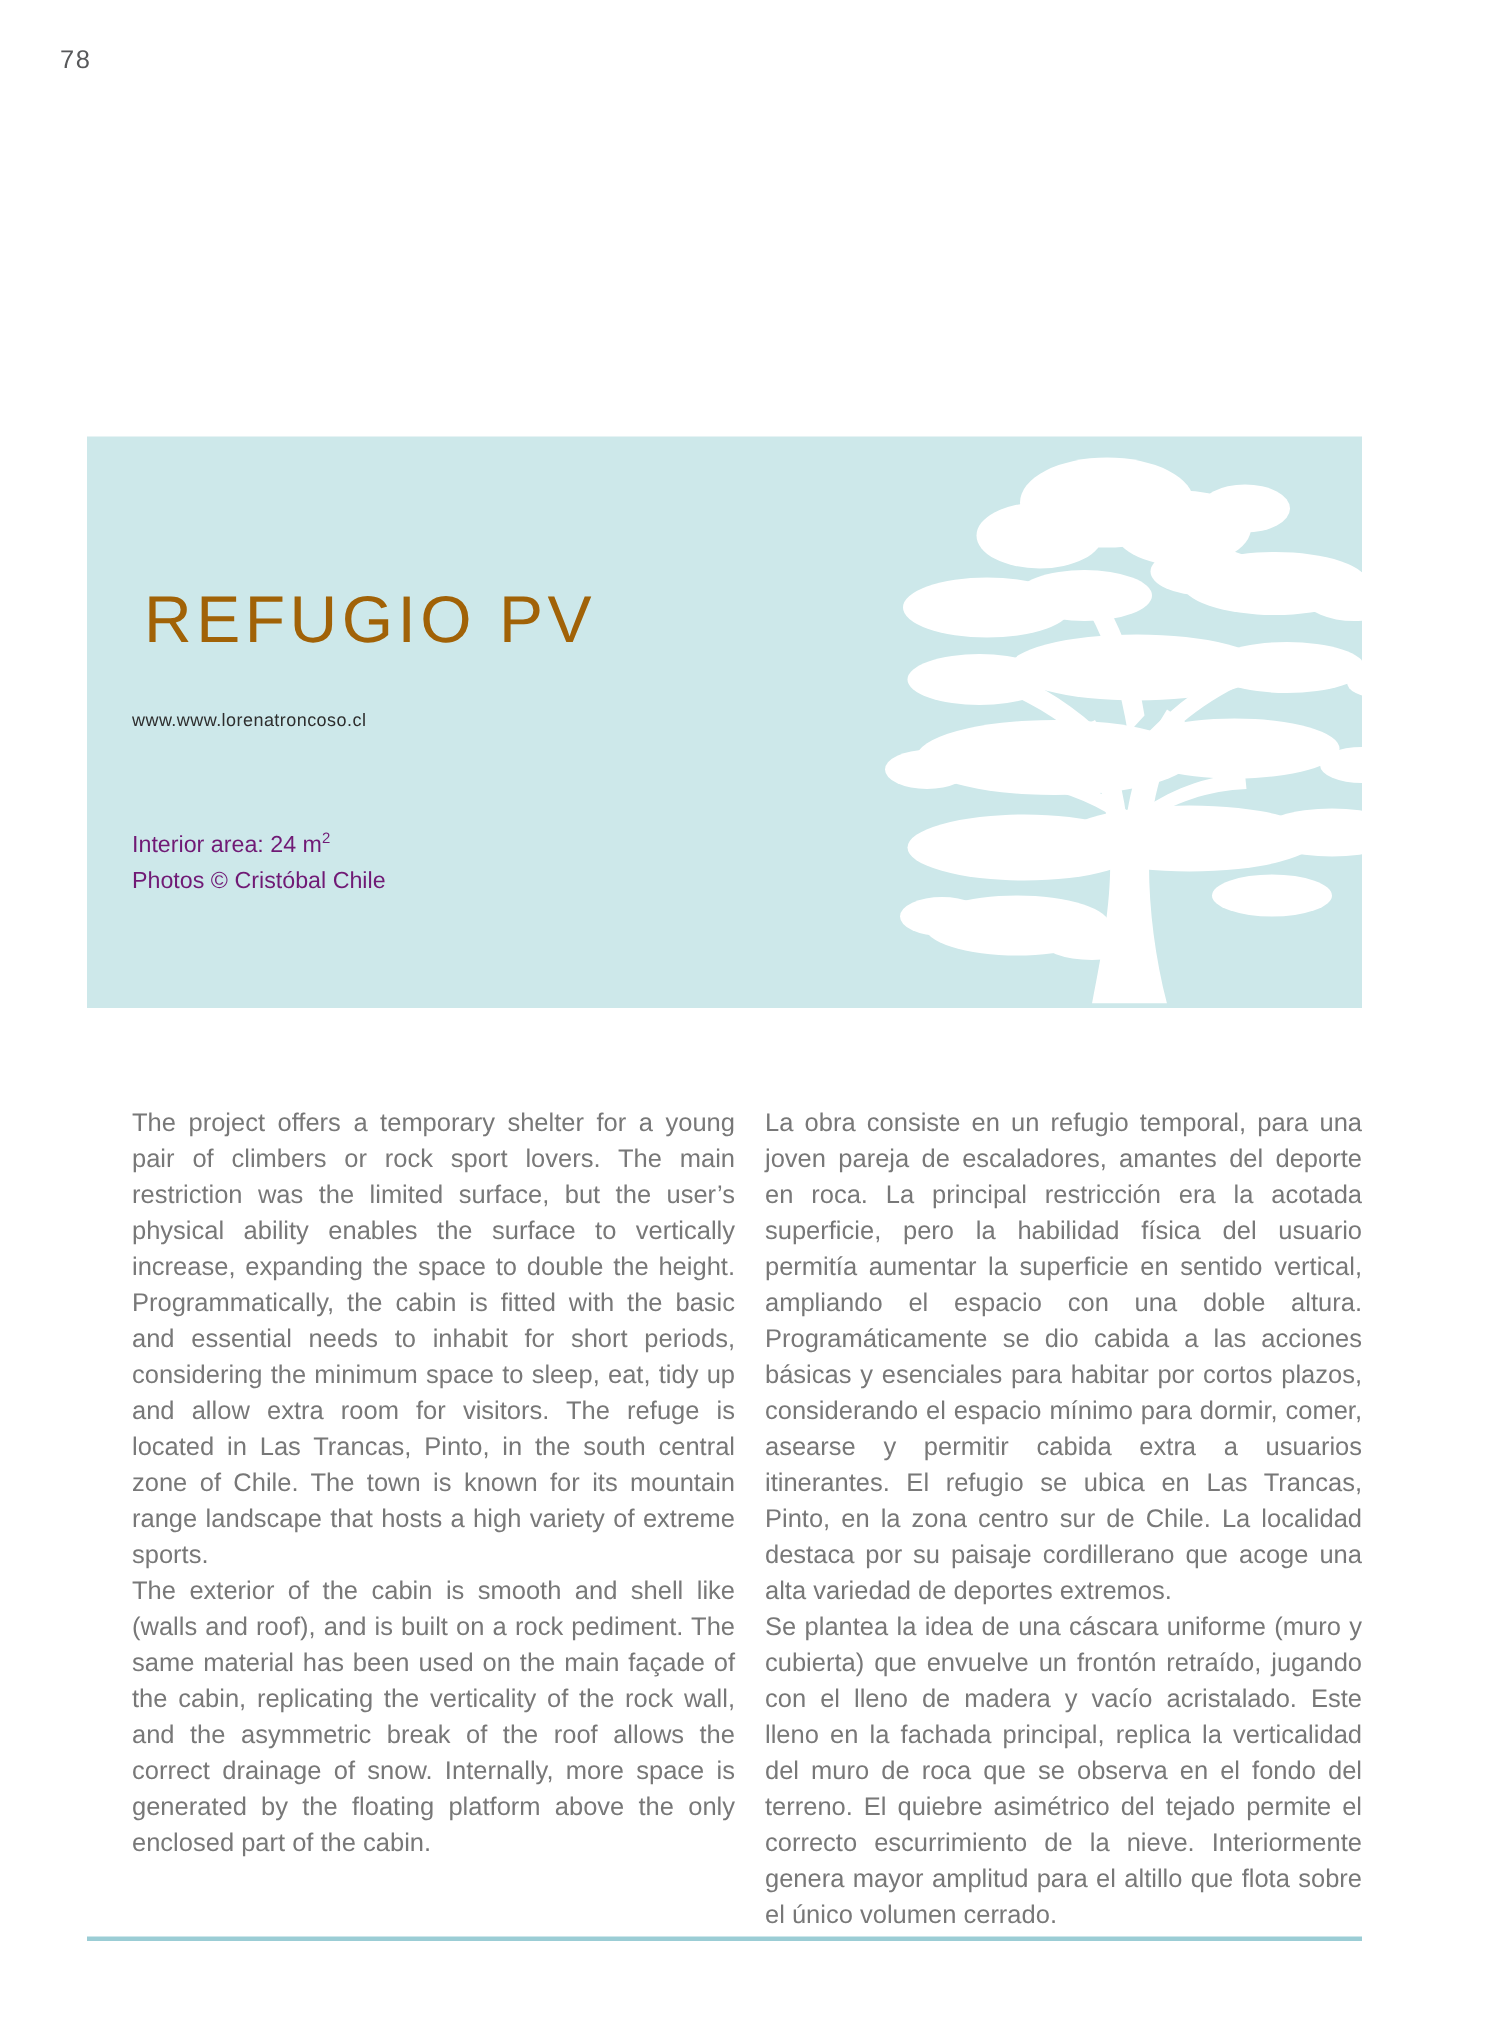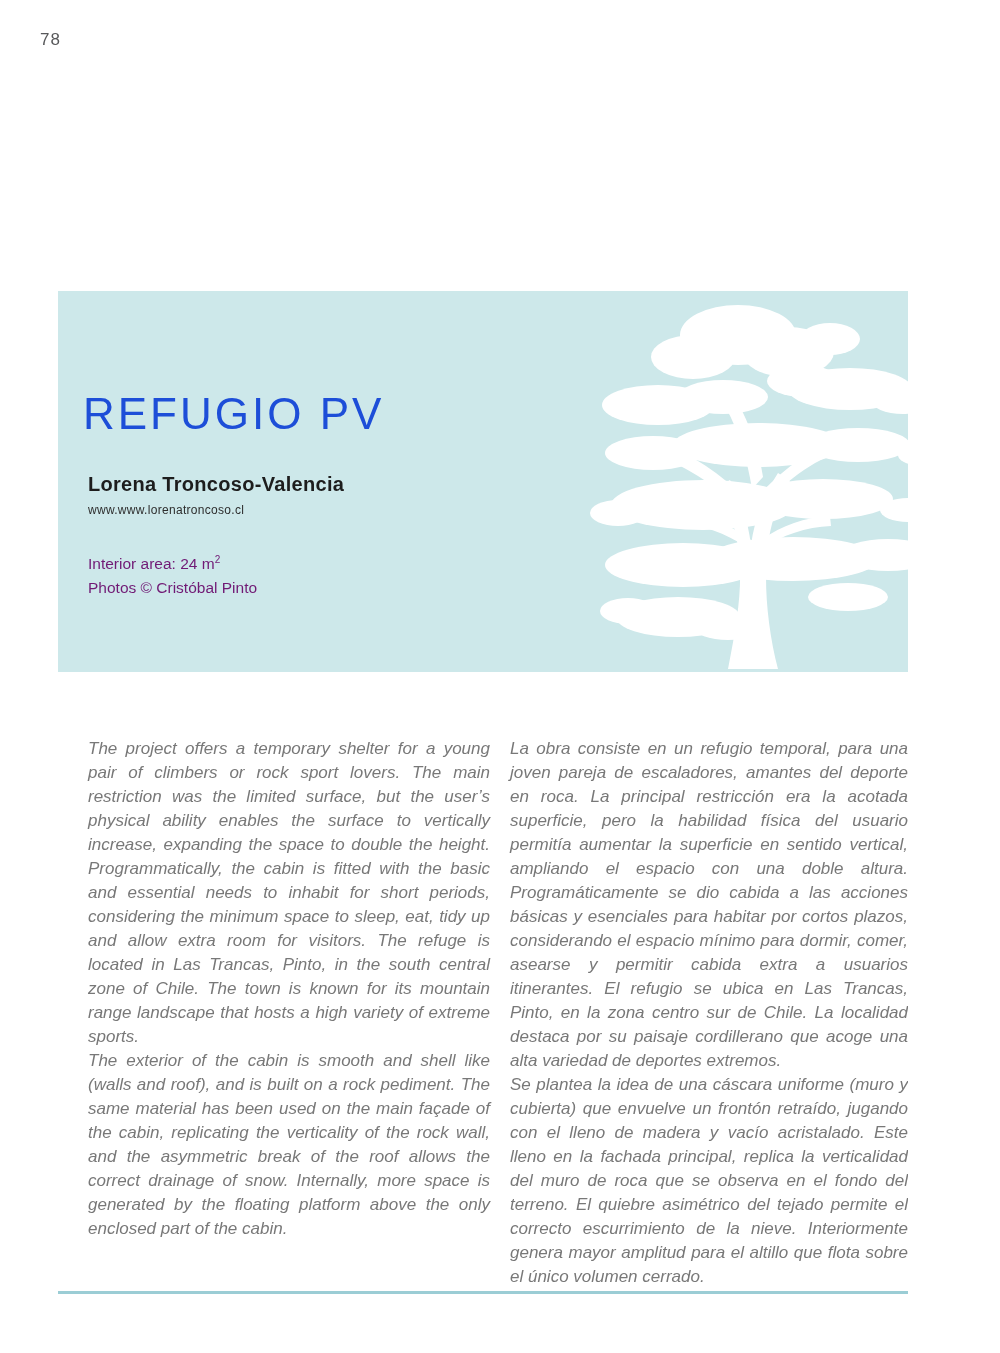--- a/index.html
+++ b/index.html
@@ -23,26 +23,26 @@
     position: absolute;
     left: 58px;
     top: 291px;
     width: 882px;
     height: 381px;
     background: #cde8ea;
     overflow: hidden;
   }
   .hero-title {
     position: absolute;
-    left: 25px;
+    left: 38px;
     top: 72px;
     font-size: 44px;
     font-weight: 300;
     letter-spacing: 3px;
-    color: #1d4ed8;
+    color: #a16207;
     line-height: 1;
     white-space: nowrap;
   }
   .hero-author { position: absolute; left: 30px; top: 182px; }
   .author-name {
     font-size: 20px;
     font-weight: bold;
     color: #1d1d1d;
     letter-spacing: 0.3px;
     margin-bottom: 7px;
@@ -70,21 +70,20 @@
     width: 352px;
     height: 372px;
   }
   .article {
     position: absolute;
     left: 88px;
     top: 737px;
     width: 820px;
     display: flex;
     gap: 20px;
-    font-style: italic;
   }
   .col {
     text-align: justify;
     font-size: 17px;
     line-height: 24px;
     color: #787878;
     font-weight: 300;
   }
   .col-en { width: 402px; }
   .col-es { width: 398px; }
@@ -103,27 +102,26 @@
 
 <div class="page">
 
   <div class="page-number">78</div>
 
   <div class="hero-box">
 
     <h1 class="hero-title">REFUGIO PV</h1>
 
     <div class="hero-author">
-      <div class="author-name">Lorena Troncoso-Valencia</div>
       <div class="author-site">www.www.lorenatroncoso.cl</div>
     </div>
 
     <div class="hero-details">
       <div><span>Interior area: 24 m</span><sup>2</sup></div>
-      <div>Photos © Cristóbal Pinto</div>
+      <div>Photos © Cristóbal Chile</div>
     </div>
 
     <svg class="tree-svg" viewBox="0 0 352 372" aria-hidden="true">
       <g fill="#ffffff">
 
         <path d="M140,372 C148,332 153,300 152,272 C151,240 143,214 129,190 L142,183 C153,202 160,224 163,248 C167,220 176,198 190,176 L202,184 C189,206 181,230 179,258 C176,290 180,334 190,372 Z"></path>
         <path d="M150,212 C126,186 96,168 64,157 L70,145 C104,157 134,177 157,202 Z"></path>
         <path d="M178,208 C199,181 230,161 263,150 L257,138 C223,151 194,173 170,199 Z"></path>
         <path d="M164,192 C159,161 151,135 138,111 L149,104 C162,128 171,153 175,180 Z"></path>
         <path d="M158,250 C138,236 114,228 90,226 L92,216 C118,218 143,228 163,243 Z"></path>

